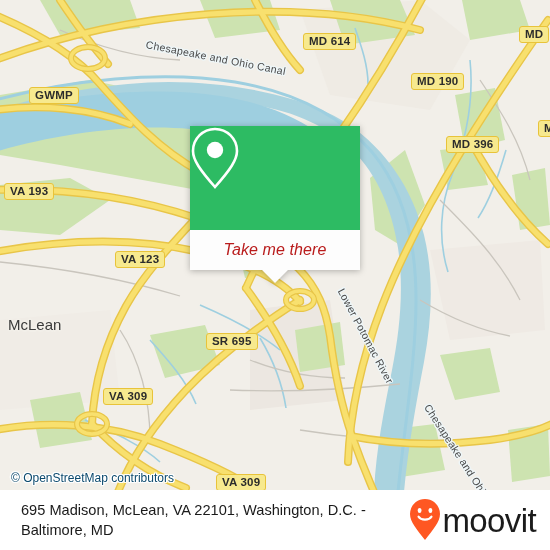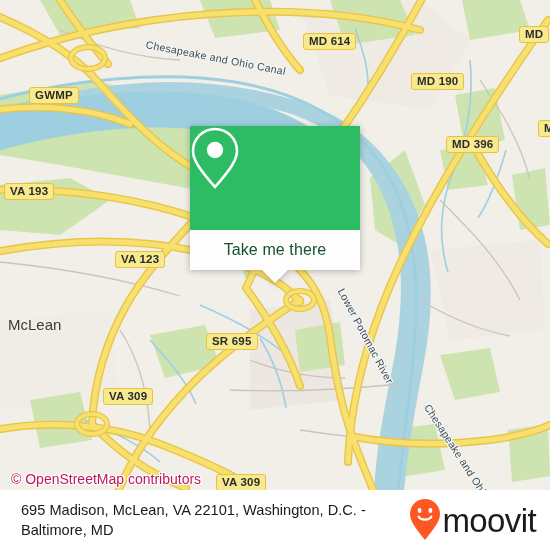--- a/index.html
+++ b/index.html
@@ -68,36 +68,36 @@
     background:#2dbb63;
     height:104px;
     display:flex;align-items:center;justify-content:center;
   }
   .card-white{
     background:#fdfdfd;
     height:40px;
     display:flex;align-items:center;justify-content:center;
   }
   .card-white span{
-    font-size:16px;color:#14532d;letter-spacing:.1px;
+    font-size:16px;color:#b91c1c;letter-spacing:.1px;font-style:italic;
   }
   .card-tip{
     position:absolute;left:50%;top:144px;
     transform:translateX(-50%);
     width:0;height:0;
     border-left:13px solid transparent;
     border-right:13px solid transparent;
     border-top:13px solid #fdfdfd;
   }
   .pin-svg{display:block;}
 
   
   .attribution{
     position:absolute;left:11px;top:471px;
-    font-size:14px;color:#be185d;
+    font-size:12px;color:#0c4a6e;
     text-shadow:
       1.4px 0 rgba(255,255,255,.95),-1.4px 0 rgba(255,255,255,.95),
       0 1.4px rgba(255,255,255,.95),0 -1.4px rgba(255,255,255,.95),
       1px 1px rgba(255,255,255,.95),-1px 1px rgba(255,255,255,.95),
       1px -1px rgba(255,255,255,.95),-1px -1px rgba(255,255,255,.95);
     white-space:nowrap;
     text-align:right;
   }
 
   

